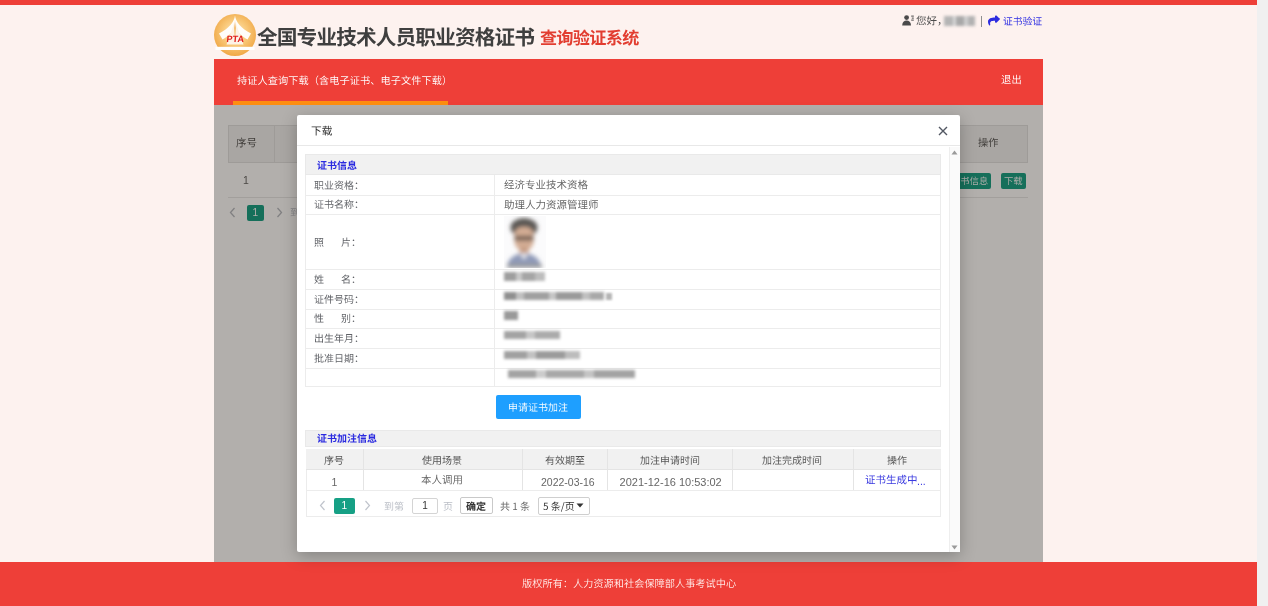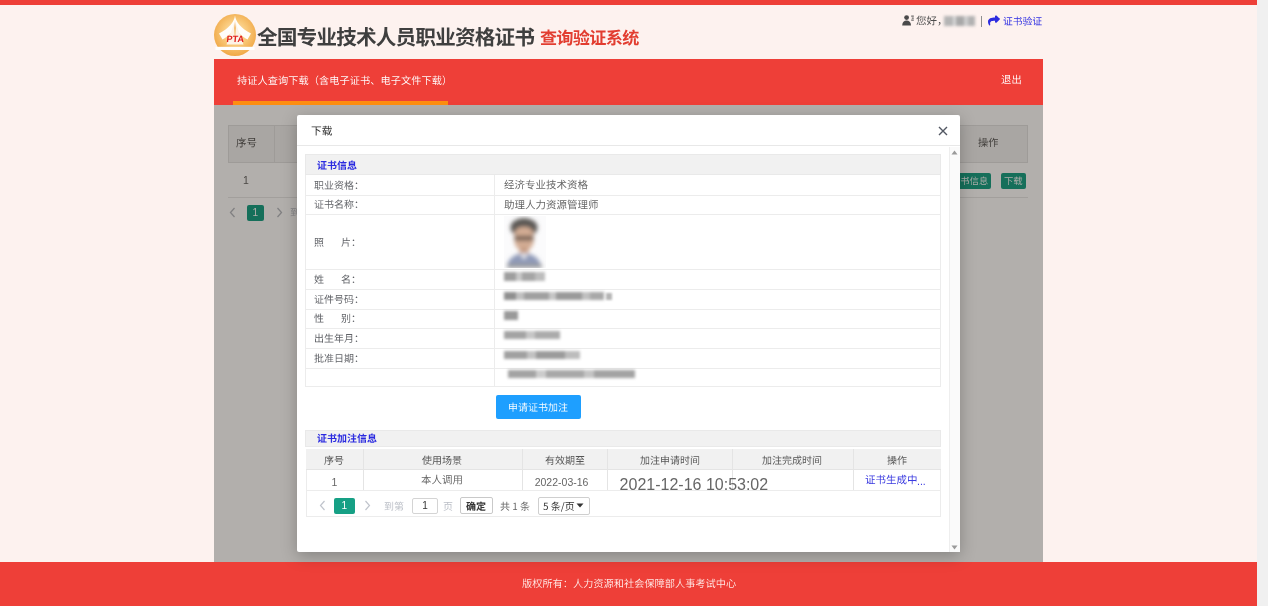--- a/index.html
+++ b/index.html
@@ -218,22 +218,22 @@
       <svg class="t" style="left:465.4px;top:339.3px" width="61.0" height="12.5" viewBox="0 -10.0 61.0 12.5">
         <path d="M5.7 -7.2V0.7H6.4V-0.1H8.4V0.6H9.1V-7.2ZM6.4 -0.8V-6.4H8.4V-0.8ZM1.9 -8.3 1.9 -6.5H0.5V-5.8H1.9C1.9 -3.2 1.5 -1 0.3 0.3C0.5 0.4 0.7 0.6 0.9 0.8C2.2 -0.7 2.6 -3.1 2.6 -5.8H4.2C4.1 -1.9 4 -0.6 3.8 -0.3C3.7 -0.1 3.6 -0.1 3.5 -0.1C3.3 -0.1 2.8 -0.1 2.4 -0.1C2.5 0.1 2.6 0.4 2.6 0.6C3 0.6 3.5 0.7 3.8 0.6C4.1 0.6 4.3 0.5 4.4 0.2C4.8 -0.2 4.8 -1.7 4.9 -6.1C4.9 -6.2 4.9 -6.5 4.9 -6.5H2.7L2.7 -8.3Z M10.9 -7.7C11.6 -7.4 12.4 -7 12.8 -6.6L13.3 -7.2C12.8 -7.5 12 -8 11.4 -8.3ZM10.4 -5C11.1 -4.7 11.9 -4.2 12.3 -3.9L12.7 -4.5C12.3 -4.8 11.4 -5.3 10.8 -5.5ZM10.7 0.2 11.3 0.7C11.9 -0.2 12.6 -1.5 13.2 -2.6L12.6 -3.1C12 -1.9 11.2 -0.6 10.7 0.2ZM15.5 -8.2C15.8 -7.7 16.2 -7 16.3 -6.5L17 -6.8C16.9 -7.3 16.5 -7.9 16.2 -8.4ZM13.3 -6.5V-5.8H16V-3.5H13.7V-2.8H16V-0.2H13V0.5H19.6V-0.2H16.8V-2.8H19V-3.5H16.8V-5.8H19.4V-6.5Z M22.3 -5.5V-4.8H27.7V-5.5ZM20.6 -3.6V-2.9H23.2C23.1 -1.1 22.7 -0.2 20.4 0.2C20.6 0.3 20.8 0.6 20.8 0.8C23.3 0.3 23.9 -0.8 24 -2.9H25.8V-0.4C25.8 0.4 26 0.6 26.9 0.6C27.1 0.6 28.3 0.6 28.5 0.6C29.3 0.6 29.5 0.3 29.6 -1.1C29.4 -1.1 29.1 -1.3 28.9 -1.4C28.9 -0.2 28.8 -0.1 28.4 -0.1C28.1 -0.1 27.2 -0.1 27 -0.1C26.6 -0.1 26.5 -0.1 26.5 -0.4V-2.9H29.4V-3.6ZM24.2 -8.3C24.4 -8 24.6 -7.6 24.7 -7.2H20.8V-5H21.6V-6.5H28.4V-5H29.2V-7.2H25.6C25.5 -7.6 25.2 -8.1 25 -8.5Z M35.4 -8.4C35.4 -7.8 35.5 -7.2 35.5 -6.7H31.3V-3.9C31.3 -2.6 31.2 -0.9 30.4 0.4C30.5 0.5 30.9 0.7 31 0.9C31.9 -0.5 32.1 -2.5 32.1 -3.9V-4H33.9C33.9 -2.2 33.8 -1.6 33.7 -1.4C33.6 -1.4 33.5 -1.3 33.4 -1.3C33.2 -1.3 32.8 -1.3 32.3 -1.4C32.4 -1.2 32.5 -0.9 32.5 -0.7C33 -0.7 33.5 -0.7 33.7 -0.7C34 -0.7 34.1 -0.8 34.3 -1C34.5 -1.2 34.6 -2.1 34.6 -4.3C34.6 -4.4 34.6 -4.7 34.6 -4.7H32.1V-6H35.5C35.7 -4.4 35.9 -2.9 36.3 -1.7C35.6 -1 34.9 -0.3 34 0.1C34.1 0.3 34.4 0.6 34.5 0.8C35.3 0.3 36 -0.3 36.6 -0.9C37 0.1 37.6 0.7 38.4 0.7C39.2 0.7 39.5 0.2 39.6 -1.5C39.4 -1.6 39.1 -1.7 38.9 -1.9C38.9 -0.6 38.8 -0 38.5 -0C38 -0 37.5 -0.6 37.1 -1.6C37.9 -2.6 38.5 -3.7 38.9 -5L38.1 -5.2C37.8 -4.2 37.4 -3.3 36.9 -2.5C36.6 -3.4 36.4 -4.6 36.3 -6H39.5V-6.7H36.3C36.2 -7.2 36.2 -7.8 36.2 -8.4ZM36.7 -7.9C37.4 -7.6 38.1 -7.1 38.5 -6.7L39 -7.2C38.6 -7.6 37.8 -8.1 37.2 -8.4Z M44.7 -4.5C45.3 -3.8 46 -2.7 46.3 -2.1L46.9 -2.5C46.6 -3.1 45.9 -4.1 45.4 -4.9ZM43.2 -4V-1.7H41.5V-4ZM43.2 -4.7H41.5V-6.9H43.2ZM40.8 -7.6V-0.2H41.5V-1.1H43.9V-7.6ZM47.6 -8.3V-6.4H44.4V-5.7H47.6V-0.3C47.6 -0.1 47.6 -0.1 47.4 -0.1C47.1 -0 46.4 -0 45.6 -0.1C45.7 0.1 45.9 0.5 45.9 0.7C46.9 0.7 47.5 0.7 47.9 0.6C48.3 0.4 48.4 0.2 48.4 -0.3V-5.7H49.6V-6.4H48.4V-8.3Z M50.9 -6.2V0.8H51.7V-6.2ZM51.1 -7.9C51.5 -7.5 52 -6.8 52.3 -6.4L52.9 -6.8C52.6 -7.3 52.1 -7.9 51.6 -8.3ZM53.8 -3H56.2V-1.6H53.8ZM53.8 -4.9H56.2V-3.6H53.8ZM53.1 -5.5V-1H56.9V-5.5ZM53.5 -7.8V-7.1H58.4V-0.1C58.4 0 58.3 0.1 58.2 0.1C58.1 0.1 57.6 0.1 57.2 0.1C57.3 0.2 57.4 0.6 57.5 0.8C58.1 0.8 58.5 0.8 58.8 0.6C59 0.5 59.1 0.3 59.1 -0.1V-7.8Z" fill="#555555"></path>
       </svg>
       <svg class="t" style="left:589.7px;top:339.3px" width="21.0" height="12.5" viewBox="0 -10.0 21.0 12.5">
         <path d="M5.3 -7.4H7.6V-6.4H5.3ZM4.6 -8V-5.8H8.3V-8ZM4.2 -4.8H5.5V-3.7H4.2ZM7.3 -4.8H8.7V-3.7H7.3ZM1.6 -8.4V-6.4H0.5V-5.7H1.6V-3.5C1.1 -3.3 0.7 -3.2 0.4 -3.1L0.6 -2.4L1.6 -2.8V-0.1C1.6 0 1.6 0.1 1.4 0.1C1.4 0.1 1.1 0.1 0.7 0.1C0.8 0.3 0.9 0.6 0.9 0.7C1.4 0.7 1.8 0.7 2 0.6C2.2 0.5 2.3 0.3 2.3 -0.1V-3L3.3 -3.4L3.2 -4.1L2.3 -3.8V-5.7H3.2V-6.4H2.3V-8.4ZM6.1 -3.1V-2.3H3.4V-1.7H5.6C4.9 -1 3.8 -0.3 2.8 -0C2.9 0.1 3.1 0.4 3.2 0.6C4.3 0.2 5.3 -0.5 6.1 -1.3V0.8H6.8V-1.4C7.4 -0.6 8.3 0.1 9.2 0.5C9.3 0.3 9.5 0.1 9.7 -0.1C8.8 -0.4 7.8 -1 7.2 -1.7H9.5V-2.3H6.8V-3.1H9.3V-5.4H6.7V-3.1H6.1V-5.4H3.6V-3.1Z M15.3 -8.3C14.8 -6.8 13.9 -5.4 13.1 -4.4C13.2 -4.3 13.5 -4 13.6 -3.9C14.1 -4.5 14.6 -5.2 15.1 -6H15.8V0.8H16.5V-1.6H19.5V-2.4H16.5V-3.9H19.4V-4.6H16.5V-6H19.6V-6.7H15.4C15.6 -7.2 15.8 -7.6 16 -8.1ZM12.8 -8.4C12.3 -6.8 11.3 -5.3 10.4 -4.4C10.5 -4.2 10.7 -3.8 10.8 -3.6C11.1 -4 11.5 -4.4 11.8 -4.8V0.8H12.5V-6C12.9 -6.7 13.3 -7.4 13.6 -8.1Z" fill="#555555"></path>
       </svg>
       <div class="lat" style="left:25px;top:361.5px;width:25px;text-align:center;font-size:10.5px;color:#666">1</div>
       <svg class="t" style="left:124.4px;top:358.8px" width="43.0" height="13.1" viewBox="0 -10.5 43.0 13.1">
         <path d="M4.8 -8.8V-6.6H0.7V-5.8H3.9C3.1 -4 1.8 -2.3 0.4 -1.5C0.6 -1.3 0.8 -1 1 -0.8C2.5 -1.9 3.8 -3.7 4.7 -5.8H4.8V-1.9H2.4V-1.1H4.8V0.8H5.7V-1.1H8.1V-1.9H5.7V-5.8H5.8C6.6 -3.7 8 -1.9 9.5 -0.9C9.7 -1.1 9.9 -1.4 10.1 -1.5C8.7 -2.4 7.4 -4 6.6 -5.8H9.8V-6.6H5.7V-8.8Z M15.3 -8.8C15.3 -7.2 15.3 -2 11 0.2C11.2 0.3 11.4 0.6 11.6 0.8C14.2 -0.6 15.3 -2.9 15.8 -5C16.3 -3.1 17.4 -0.5 20.1 0.8C20.2 0.5 20.4 0.3 20.6 0.1C16.9 -1.6 16.3 -6 16.1 -7.2C16.2 -7.9 16.2 -8.4 16.2 -8.8Z M22.1 -8.1C22.7 -7.6 23.4 -6.9 23.7 -6.5L24.2 -7C23.9 -7.5 23.2 -8.1 22.6 -8.6ZM21.5 -5.5V-4.8H22.9V-1.1C22.9 -0.6 22.6 -0.2 22.3 0C22.5 0.1 22.7 0.4 22.8 0.5C23 0.4 23.2 0.2 24.6 -1C24.5 -0.5 24.3 0 24 0.4C24.1 0.5 24.4 0.7 24.5 0.8C25.6 -0.6 25.7 -2.8 25.7 -4.4V-7.6H30V-0.1C30 0 29.9 0.1 29.8 0.1C29.6 0.1 29.1 0.1 28.6 0.1C28.7 0.3 28.8 0.6 28.8 0.8C29.6 0.8 30 0.8 30.3 0.7C30.6 0.5 30.7 0.3 30.7 -0.1V-8.3H25V-4.4C25 -3.4 25 -2.3 24.7 -1.2C24.6 -1.3 24.5 -1.6 24.5 -1.7L23.7 -1.1V-5.5ZM27.5 -7.3V-6.4H26.4V-5.8H27.5V-4.8H26.1V-4.2H29.6V-4.8H28.2V-5.8H29.3V-6.4H28.2V-7.3ZM26.4 -3.3V-0.4H27V-0.9H29.2V-3.3ZM27 -2.7H28.6V-1.4H27Z M33.1 -8.1V-4.3C33.1 -2.8 33 -0.9 31.8 0.4C32 0.5 32.3 0.7 32.4 0.9C33.3 0 33.6 -1.2 33.8 -2.4H36.4V0.7H37.2V-2.4H40V-0.2C40 -0 40 0 39.8 0C39.6 0 38.8 0.1 38.1 0C38.2 0.2 38.3 0.6 38.4 0.8C39.4 0.8 40 0.8 40.3 0.7C40.7 0.5 40.8 0.3 40.8 -0.2V-8.1ZM33.9 -7.3H36.4V-5.6H33.9ZM40 -7.3V-5.6H37.2V-7.3ZM33.9 -4.9H36.4V-3.1H33.8C33.9 -3.5 33.9 -3.9 33.9 -4.3ZM40 -4.9V-3.1H37.2V-4.9Z" fill="#666666"></path>
       </svg>
-      <div class="lat" style="left:237.7px;top:361.5px;width:60px;text-align:left;font-size:10.5px;color:#666">2022-03-16</div>
-      <div class="lat" style="left:322.6px;top:361.5px;width:100px;text-align:center;font-size:16px;color:#666">2021-12-16 10:53:02</div>
+      <div class="lat" style="left:237.7px;top:361.5px;width:60px;text-align:right;font-size:10.5px;color:#666">2022-03-16</div>
+      <div class="lat" style="left:322.6px;top:361.5px;width:100px;text-align:center;font-size:11px;color:#666">2021-12-16 10:53:02</div>
       <svg class="t" style="left:567.5px;top:358.8px" width="53.5" height="13.1" viewBox="0 -10.5 53.5 13.1">
         <path d="M1.1 -8.1C1.6 -7.6 2.4 -6.9 2.7 -6.5L3.2 -7C2.9 -7.4 2.2 -8.1 1.6 -8.5ZM3.7 -0.3V0.4H10.1V-0.3H7.6V-3.8H9.7V-4.5H7.6V-7.3H9.9V-8H4.1V-7.3H6.8V-0.3H5.4V-5.4H4.6V-0.3ZM0.5 -5.5V-4.8H2V-1.1C2 -0.6 1.6 -0.2 1.4 0C1.6 0.1 1.8 0.4 1.9 0.5C2.1 0.3 2.3 0.1 4.1 -1.3C4 -1.5 3.9 -1.8 3.8 -2L2.8 -1.2V-5.5Z M18 -8C18.7 -7.5 19.6 -6.9 20 -6.5L20.5 -7.1C20 -7.5 19.2 -8.1 18.5 -8.5ZM11.8 -7V-6.2H14.9V-4.1H11.1V-3.4H14.9V0.8H15.7V-3.4H19.6C19.5 -1.9 19.3 -1.2 19.1 -1C19 -0.9 18.9 -0.9 18.7 -0.9C18.4 -0.9 17.7 -0.9 17.1 -1C17.2 -0.8 17.3 -0.5 17.3 -0.2C18 -0.2 18.6 -0.2 18.9 -0.2C19.3 -0.2 19.6 -0.3 19.8 -0.5C20.1 -0.8 20.2 -1.7 20.4 -3.8C20.4 -3.9 20.4 -4.1 20.4 -4.1H18.9V-7H15.7V-8.8H14.9V-7ZM15.7 -4.1V-6.2H18.1V-4.1Z M23.5 -8.7C23.1 -7.2 22.4 -5.7 21.6 -4.8C21.8 -4.7 22.1 -4.4 22.3 -4.3C22.7 -4.8 23 -5.4 23.4 -6H25.9V-3.7H22.7V-2.9H25.9V-0.3H21.6V0.5H31V-0.3H26.7V-2.9H30.1V-3.7H26.7V-6H30.5V-6.8H26.7V-8.8H25.9V-6.8H23.7C24 -7.3 24.1 -7.9 24.3 -8.5Z M37.2 -8.8C37.2 -8.2 37.2 -7.6 37.3 -7H32.8V-4.1C32.8 -2.7 32.7 -0.9 31.9 0.4C32.1 0.5 32.4 0.8 32.5 0.9C33.5 -0.5 33.7 -2.6 33.7 -4.1V-4.1H35.6C35.5 -2.3 35.5 -1.7 35.4 -1.5C35.3 -1.4 35.2 -1.4 35 -1.4C34.8 -1.4 34.4 -1.4 33.9 -1.4C34 -1.2 34.1 -0.9 34.1 -0.7C34.6 -0.7 35.1 -0.7 35.4 -0.7C35.7 -0.7 35.9 -0.8 36 -1C36.2 -1.3 36.3 -2.2 36.4 -4.5C36.4 -4.7 36.4 -4.9 36.4 -4.9H33.7V-6.3H37.3C37.4 -4.6 37.7 -3 38.1 -1.8C37.4 -1 36.6 -0.4 35.7 0.1C35.8 0.3 36.1 0.6 36.2 0.8C37 0.3 37.8 -0.3 38.4 -1C38.9 0.1 39.5 0.8 40.3 0.8C41.1 0.8 41.4 0.2 41.6 -1.6C41.4 -1.6 41.1 -1.8 40.9 -2C40.8 -0.6 40.7 -0 40.4 -0C39.9 -0 39.4 -0.6 39 -1.7C39.8 -2.7 40.4 -3.9 40.8 -5.2L40.1 -5.4C39.7 -4.4 39.3 -3.4 38.7 -2.6C38.4 -3.6 38.2 -4.9 38.1 -6.3H41.5V-7H38.1C38 -7.6 38 -8.2 38 -8.8ZM38.5 -8.3C39.2 -7.9 40 -7.4 40.4 -7L40.9 -7.6C40.5 -7.9 39.7 -8.5 39 -8.8Z M46.8 -8.8V-6.9H43V-2H43.8V-2.6H46.8V0.8H47.6V-2.6H50.7V-2H51.5V-6.9H47.6V-8.8ZM43.8 -3.4V-6.2H46.8V-3.4ZM50.7 -3.4H47.6V-6.2H50.7Z" fill="#3b3be0"></path>
       </svg>
       <div class="lat" style="left:620.0px;top:360px;font-size:10.5px;color:#3b3be0">...</div>
       <svg class="ab" style="left:22px;top:385.5px" width="7" height="11" viewBox="0 0 7 11">
         <path d="M5.5 1 L1.5 5.5 L5.5 10" stroke="#c0c4cc" stroke-width="1.2" fill="none"></path>
       </svg>
       <div class="ab" style="left:36.5px;top:383px;width:21.5px;height:16px;background:#16a085;border-radius:2px"></div>
       <div class="lat" style="left:36.5px;top:385px;width:21.5px;text-align:center;font-size:10px;color:#fff">1</div>
       <svg class="ab" style="left:67px;top:385.5px" width="7" height="11" viewBox="0 0 7 11">

